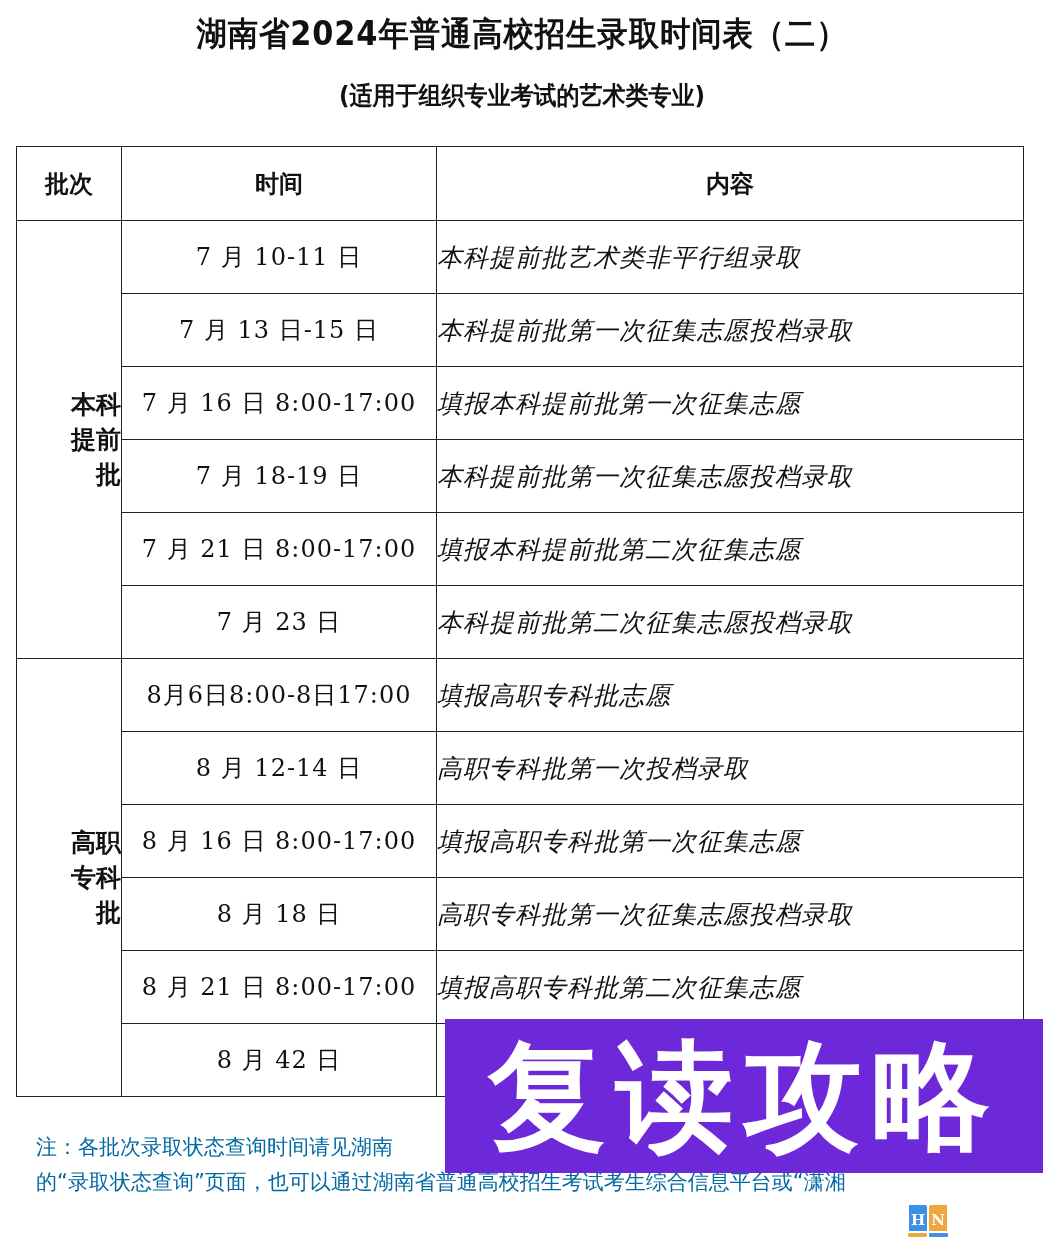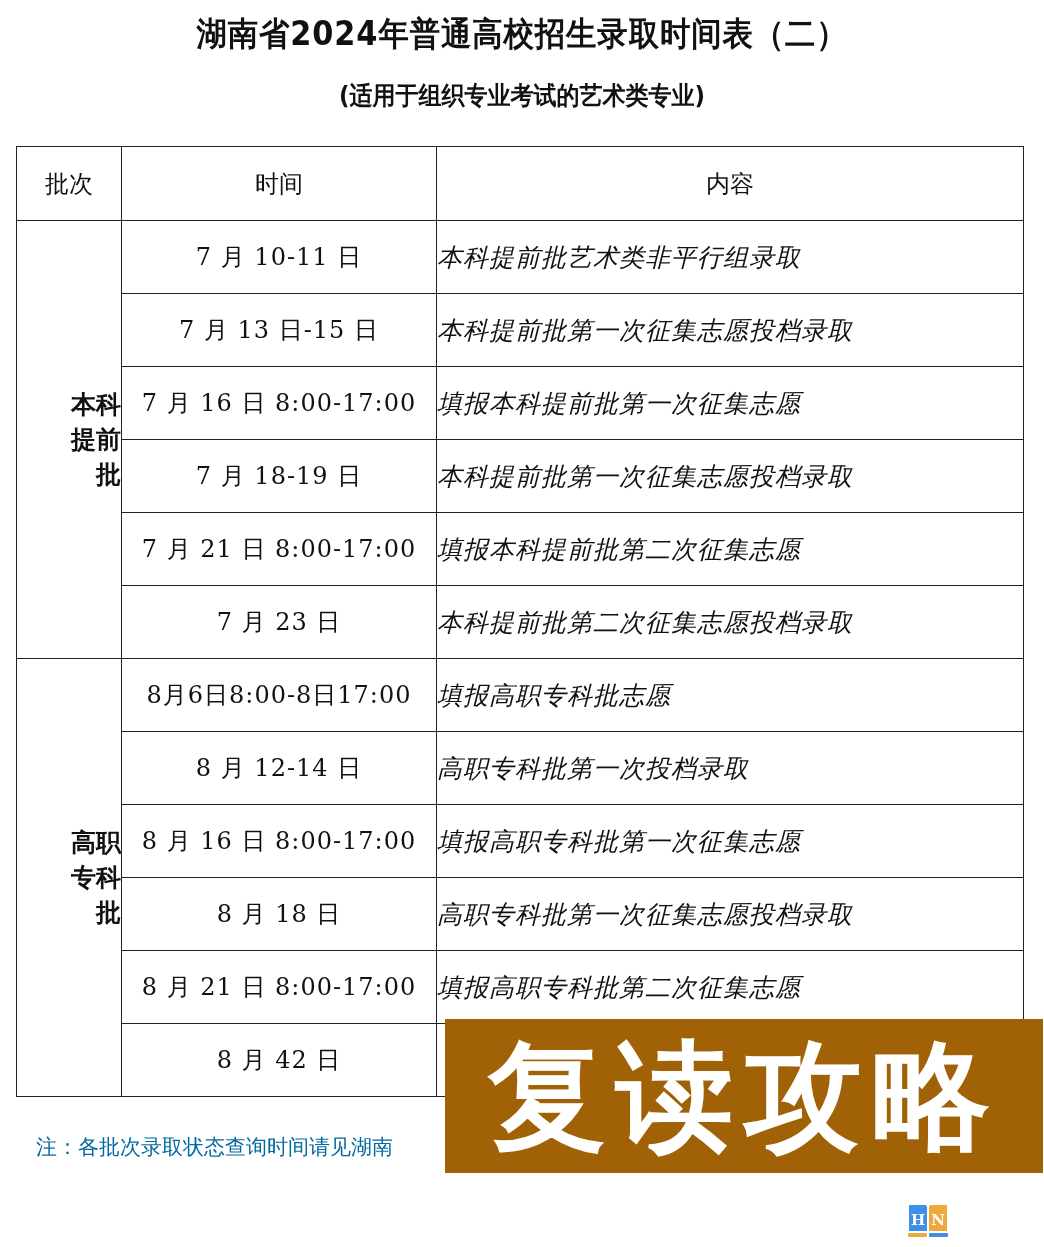--- a/index.html
+++ b/index.html
@@ -50,21 +50,21 @@
     border-collapse: collapse;
     table-layout: fixed;
   }
   table.schedule td, table.schedule th {
     border: 1.5px solid #222;
     padding: 0;
     height: 72px;
   }
   table.schedule th {
     font-family: "DejaVu Sans", "Liberation Sans", sans-serif;
-    font-weight: normal;
+    font-weight: bold;
     font-size: 24px;
     text-align: center;
     height: 73px;
   }
   col.c-batch { width: 105px; }
   col.c-time { width: 315px; }
   col.c-content { width: 587px; }
   td.batch {
     font-family: "DejaVu Sans", "Liberation Sans", sans-serif;
     font-weight: bold;
@@ -98,21 +98,21 @@
     line-height: 35px;
     color: #0369a1;
   }
   .note p { margin: 0; white-space: nowrap; }
   .overlay-banner {
     position: absolute;
     left: 445px;
     top: 1019px;
     width: 598px;
     height: 154px;
-    background: #a16207;
+    background: #6d28d9;
     color: #ffffff;
     display: flex;
     align-items: center;
     justify-content: center;
     font-family: "DejaVu Sans", "Liberation Sans", sans-serif;
     font-size: 118px;
     font-weight: bold;
     letter-spacing: 10px;
     line-height: 1;
   }
@@ -202,20 +202,21 @@
     </tr>
     <tr>
       <td class="time">8 月 42 日</td>
       <td class="content"></td>
     </tr>
   </tbody>
 </table>
 
 <div class="note">
   <p>注：各批次录取状态查询时间请见湖南</p>
+  <p>的“录取状态查询”页面，也可以通过湖南省普通高校招生考试考生综合信息平台或“潇湘</p>
 </div>
 
 <div class="overlay-banner">复读攻略</div>
 
 <div class="hn-logo">
   <svg width="44" height="38" viewBox="0 0 44 38" xmlns="http://www.w3.org/2000/svg">
     <path d="M3 2 L19 2 Q21 2 21 4 L21 28 L3 28 Z" fill="#3d8fe8"></path>
     <path d="M23 4 Q23 2 25 2 L41 2 L41 28 L23 28 Z" fill="#f0a83a"></path>
     <rect x="2" y="30" width="19" height="4" rx="1" fill="#f0a83a"></rect>
     <rect x="23" y="30" width="19" height="4" rx="1" fill="#3d8fe8"></rect>

